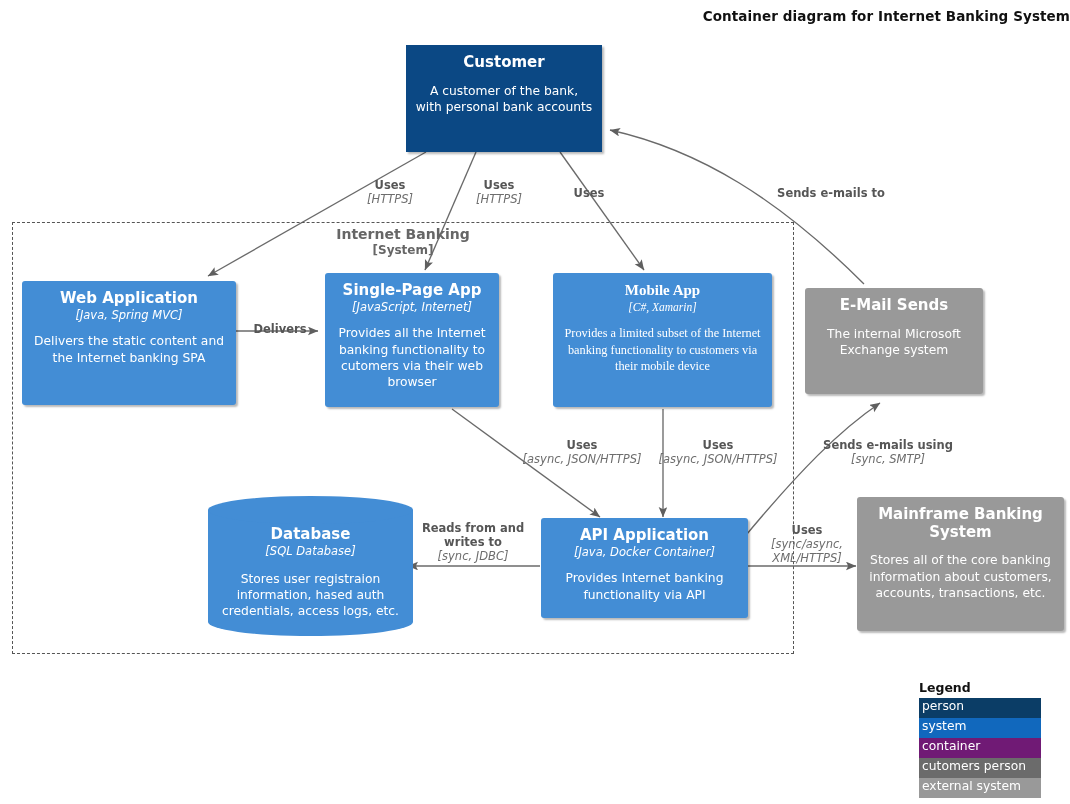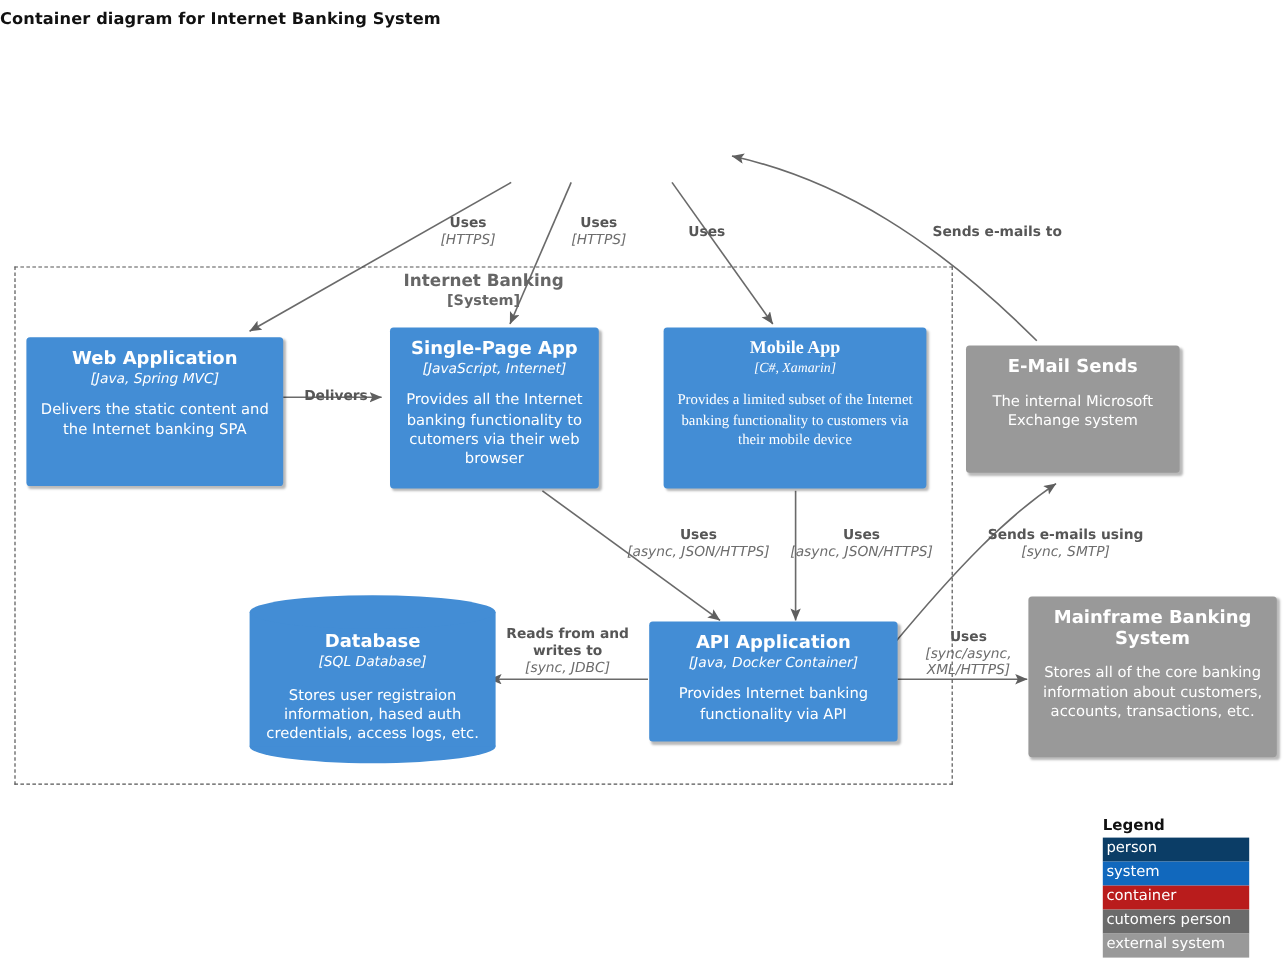--- a/index.html
+++ b/index.html
@@ -1,21 +1,21 @@
 <!DOCTYPE html>
 <html><head>
 <meta charset="utf-8">
 <style>
   html,body{margin:0;padding:0;background:#ffffff;}
   body{width:1070px;height:804px;position:relative;overflow:hidden;
        font-family:"DejaVu Sans","Liberation Sans",sans-serif;}
   #canvas{position:absolute;left:0;top:0;width:1070px;height:804px;}
   svg.edges{position:absolute;left:0;top:0;width:1070px;height:804px;pointer-events:none;}
 
-  .title{position:absolute;left:0;top:8px;width:1070px;text-align:left;
+  .title{position:absolute;left:0;top:8px;width:1070px;text-align:right;
          font-size:13.5px;font-weight:bold;color:#111111;letter-spacing:.1px;}
 
   .node{position:absolute;box-sizing:border-box;text-align:center;
         display:flex;flex-direction:column;align-items:center;justify-content:flex-start;
         color:#ffffff;overflow:hidden;}
   .node .nm{font-size:15px;font-weight:bold;line-height:1.18;margin-top:9px;padding:0 6px;}
   .node .tech{font-size:11.5px;font-style:italic;line-height:1.2;margin-top:1px;padding:0 6px;}
   .node .desc{font-size:12.3px;line-height:1.32;margin-top:11px;padding:0 9px;}
 
   .n-person{background:#0b4884;}
@@ -93,20 +93,24 @@
       <path d="M748,566 L856,566"></path>
     </g>
   </svg>
 
   <div class="boundary" style="left:12px;top:222px;width:782px;height:432px;"></div>
   <div class="boundary-label" style="left:303px;top:226px;width:200px;">
     <div class="bl-nm">Internet Banking</div>
     <div class="bl-tp">[System]</div>
   </div>
 
+  <div class="node n-person shadow" style="left:406px;top:45px;width:196px;height:107px;">
+    <div class="nm">Customer</div>
+    <div class="desc">A customer of the bank, with personal bank accounts</div>
+  </div>
 
   <div class="node n-container shadow" style="left:22px;top:281px;width:214px;height:124px;">
     <div class="nm">Web Application</div>
     <div class="tech">[Java, Spring MVC]</div>
     <div class="desc">Delivers the static content and the Internet banking SPA</div>
   </div>
 
   <div class="node n-container shadow" style="left:325px;top:273px;width:174px;height:134px;">
     <div class="nm">Single-Page App</div>
     <div class="tech">[JavaScript, Internet]</div>
@@ -193,18 +197,18 @@
 
   <div class="elab wrap" style="left:758px;top:523px;width:98px;">
     <div class="l1">Uses</div>
     <div class="l2">[sync/async, XML/HTTPS]</div>
   </div>
 
   <div class="legend">
     <div class="lg-title">Legend</div>
     <div class="lg-row" style="background:#0b3d66;"><span>person</span></div>
     <div class="lg-row" style="background:#1168bd;"><span>system</span></div>
-    <div class="lg-row" style="background:#b91c1c;"><span>container</span></div>
+    <div class="lg-row" style="background:#701a75;"><span>container</span></div>
     <div class="lg-row" style="background:#6b6b6b;"><span>cutomers person</span></div>
     <div class="lg-row" style="background:#999999;"><span>external system</span></div>
   </div>
 
 </div>
 
 </body></html>

